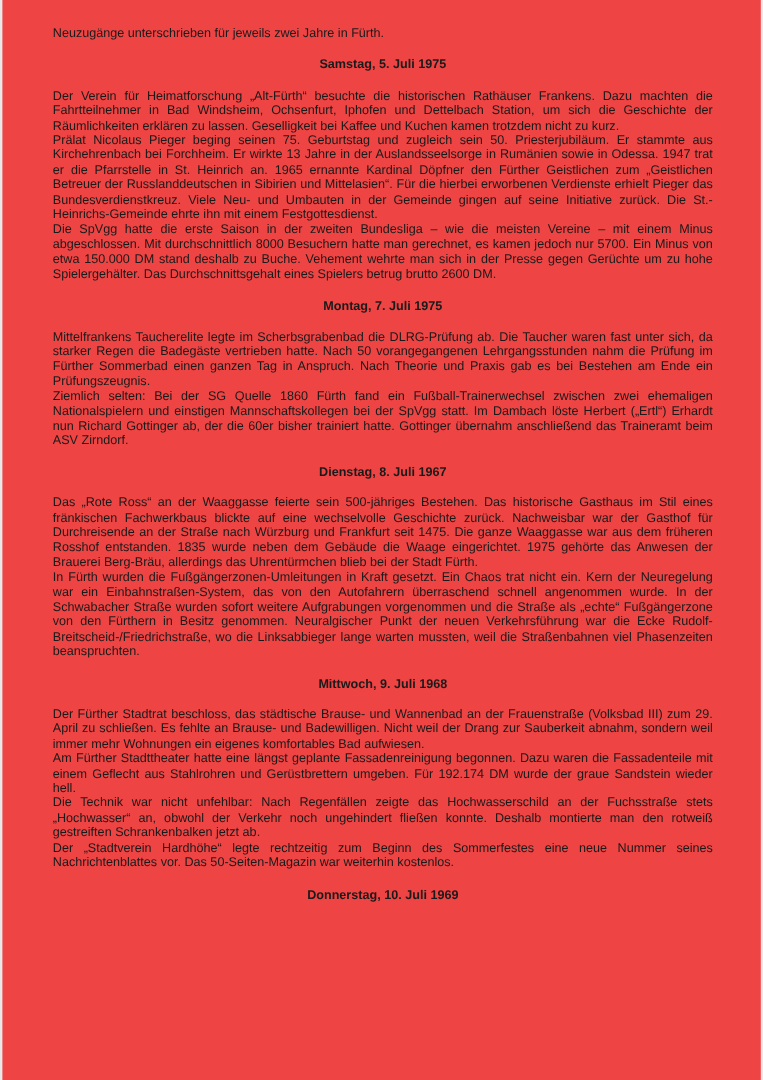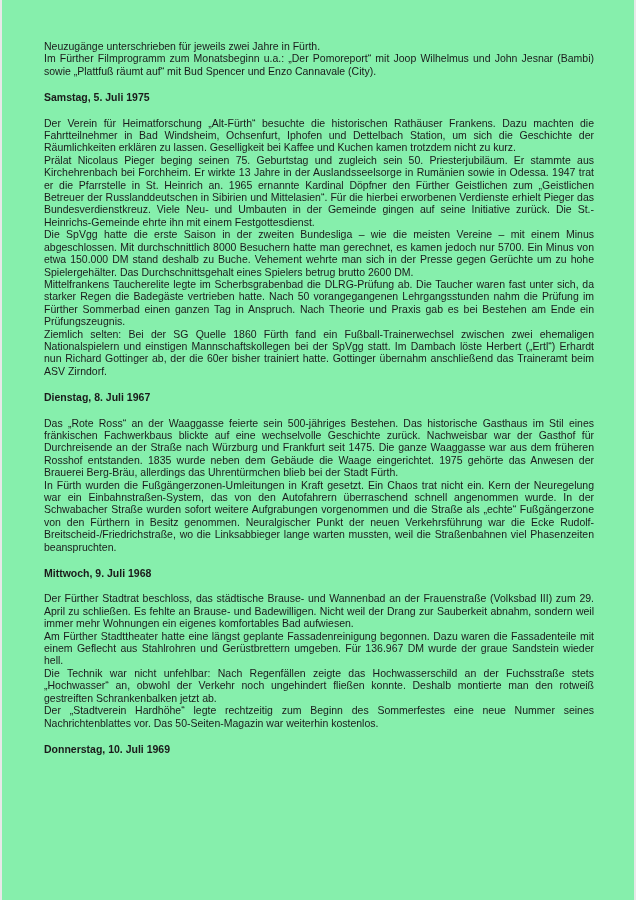--- a/index.html
+++ b/index.html
@@ -5,76 +5,76 @@
   html, body {
     margin: 0;
     padding: 0;
     background: #e8e8e8;
   }
   .page {
     position: relative;
     width: 632px;
     height: 900px;
     margin: 0 auto;
-    background: #86efac;
+    background: #ef4444;
     box-sizing: border-box;
-    padding: 40px 40px 0 42px;
+    padding: 22px 40px 0 42px;
     font-family: "Liberation Sans", "DejaVu Sans", sans-serif;
     font-size: 10.5px;
     line-height: 12.4px;
     color: #1a1a1a;
     overflow: hidden;
   }
   .para {
     margin: 0;
     text-align: justify;
   }
   .date-heading {
     font-size: 10.5px;
     font-weight: bold;
     margin: 14px 0 13px 0;
-    text-align: left;
+    text-align: center;
   }
   .page-number {
     position: absolute;
     left: 0;
     right: 0;
     bottom: 24px;
     text-align: center;
     font-family: "Liberation Serif", "DejaVu Serif", serif;
     font-size: 12.5px;
     color: #1a1a1a;
   }
 </style>
 </head>
 <body>
 
 <div class="page">
   <div>
     <p class="para">Neuzugänge unterschrieben für jeweils zwei Jahre in Fürth.</p>
-    <p class="para">Im Fürther Filmprogramm zum Monatsbeginn u.a.: „Der Pomoreport“ mit Joop Wilhelmus und John Jesnar (Bambi) sowie „Plattfuß räumt auf“ mit Bud Spencer und Enzo Cannavale (City).</p>
 
     <h2 class="date-heading">Samstag, 5. Juli 1975</h2>
 
     <p class="para">Der Verein für Heimatforschung „Alt-Fürth“ besuchte die historischen Rathäuser Frankens. Dazu machten die Fahrtteilnehmer in Bad Windsheim, Ochsenfurt, Iphofen und Dettelbach Station, um sich die Geschichte der Räumlichkeiten erklären zu lassen. Geselligkeit bei Kaffee und Kuchen kamen trotzdem nicht zu kurz.</p>
     <p class="para">Prälat Nicolaus Pieger beging seinen 75. Geburtstag und zugleich sein 50. Priesterjubiläum. Er stammte aus Kirchehrenbach bei Forchheim. Er wirkte 13 Jahre in der Auslandsseelsorge in Rumänien sowie in Odessa. 1947 trat er die Pfarrstelle in St. Heinrich an. 1965 ernannte Kardinal Döpfner den Fürther Geistlichen zum „Geistlichen Betreuer der Russlanddeutschen in Sibirien und Mittelasien“. Für die hierbei erworbenen Verdienste erhielt Pieger das Bundesverdienstkreuz. Viele Neu- und Umbauten in der Gemeinde gingen auf seine Initiative zurück. Die St.-Heinrichs-Gemeinde ehrte ihn mit einem Festgottesdienst.</p>
     <p class="para">Die SpVgg hatte die erste Saison in der zweiten Bundesliga – wie die meisten Vereine – mit einem Minus abgeschlossen. Mit durchschnittlich 8000 Besuchern hatte man gerechnet, es kamen jedoch nur 5700. Ein Minus von etwa 150.000 DM stand deshalb zu Buche. Vehement wehrte man sich in der Presse gegen Gerüchte um zu hohe Spielergehälter. Das Durchschnittsgehalt eines Spielers betrug brutto 2600 DM.</p>
 
+    <h2 class="date-heading">Montag, 7. Juli 1975</h2>
 
     <p class="para">Mittelfrankens Taucherelite legte im Scherbsgrabenbad die DLRG-Prüfung ab. Die Taucher waren fast unter sich, da starker Regen die Badegäste vertrieben hatte. Nach 50 vorangegangenen Lehrgangsstunden nahm die Prüfung im Fürther Sommerbad einen ganzen Tag in Anspruch. Nach Theorie und Praxis gab es bei Bestehen am Ende ein Prüfungszeugnis.</p>
     <p class="para">Ziemlich selten: Bei der SG Quelle 1860 Fürth fand ein Fußball-Trainerwechsel zwischen zwei ehemaligen Nationalspielern und einstigen Mannschaftskollegen bei der SpVgg statt. Im Dambach löste Herbert („Ertl“) Erhardt nun Richard Gottinger ab, der die 60er bisher trainiert hatte. Gottinger übernahm anschließend das Traineramt beim ASV Zirndorf.</p>
 
     <h2 class="date-heading">Dienstag, 8. Juli 1967</h2>
 
     <p class="para">Das „Rote Ross“ an der Waaggasse feierte sein 500-jähriges Bestehen. Das historische Gasthaus im Stil eines fränkischen Fachwerkbaus blickte auf eine wechselvolle Geschichte zurück. Nachweisbar war der Gasthof für Durchreisende an der Straße nach Würzburg und Frankfurt seit 1475. Die ganze Waaggasse war aus dem früheren Rosshof entstanden. 1835 wurde neben dem Gebäude die Waage eingerichtet. 1975 gehörte das Anwesen der Brauerei Berg-Bräu, allerdings das Uhrentürmchen blieb bei der Stadt Fürth.</p>
     <p class="para">In Fürth wurden die Fußgängerzonen-Umleitungen in Kraft gesetzt. Ein Chaos trat nicht ein. Kern der Neuregelung war ein Einbahnstraßen-System, das von den Autofahrern überraschend schnell angenommen wurde. In der Schwabacher Straße wurden sofort weitere Aufgrabungen vorgenommen und die Straße als „echte“ Fußgängerzone von den Fürthern in Besitz genommen. Neuralgischer Punkt der neuen Verkehrsführung war die Ecke Rudolf-Breitscheid-/Friedrichstraße, wo die Linksabbieger lange warten mussten, weil die Straßenbahnen viel Phasenzeiten beanspruchten.</p>
 
     <h2 class="date-heading">Mittwoch, 9. Juli 1968</h2>
 
     <p class="para">Der Fürther Stadtrat beschloss, das städtische Brause- und Wannenbad an der Frauenstraße (Volksbad III) zum 29. April zu schließen. Es fehlte an Brause- und Badewilligen. Nicht weil der Drang zur Sauberkeit abnahm, sondern weil immer mehr Wohnungen ein eigenes komfortables Bad aufwiesen.</p>
-    <p class="para">Am Fürther Stadttheater hatte eine längst geplante Fassadenreinigung begonnen. Dazu waren die Fassadenteile mit einem Geflecht aus Stahlrohren und Gerüstbrettern umgeben. Für 136.967 DM wurde der graue Sandstein wieder hell.</p>
+    <p class="para">Am Fürther Stadttheater hatte eine längst geplante Fassadenreinigung begonnen. Dazu waren die Fassadenteile mit einem Geflecht aus Stahlrohren und Gerüstbrettern umgeben. Für 192.174 DM wurde der graue Sandstein wieder hell.</p>
     <p class="para">Die Technik war nicht unfehlbar: Nach Regenfällen zeigte das Hochwasserschild an der Fuchsstraße stets „Hochwasser“ an, obwohl der Verkehr noch ungehindert fließen konnte. Deshalb montierte man den rotweiß gestreiften Schrankenbalken jetzt ab.</p>
     <p class="para">Der „Stadtverein Hardhöhe“ legte rechtzeitig zum Beginn des Sommerfestes eine neue Nummer seines Nachrichtenblattes vor. Das 50-Seiten-Magazin war weiterhin kostenlos.</p>
 
     <h2 class="date-heading">Donnerstag, 10. Juli 1969</h2>
   </div>
 
 </div>
 
 </body></html>

